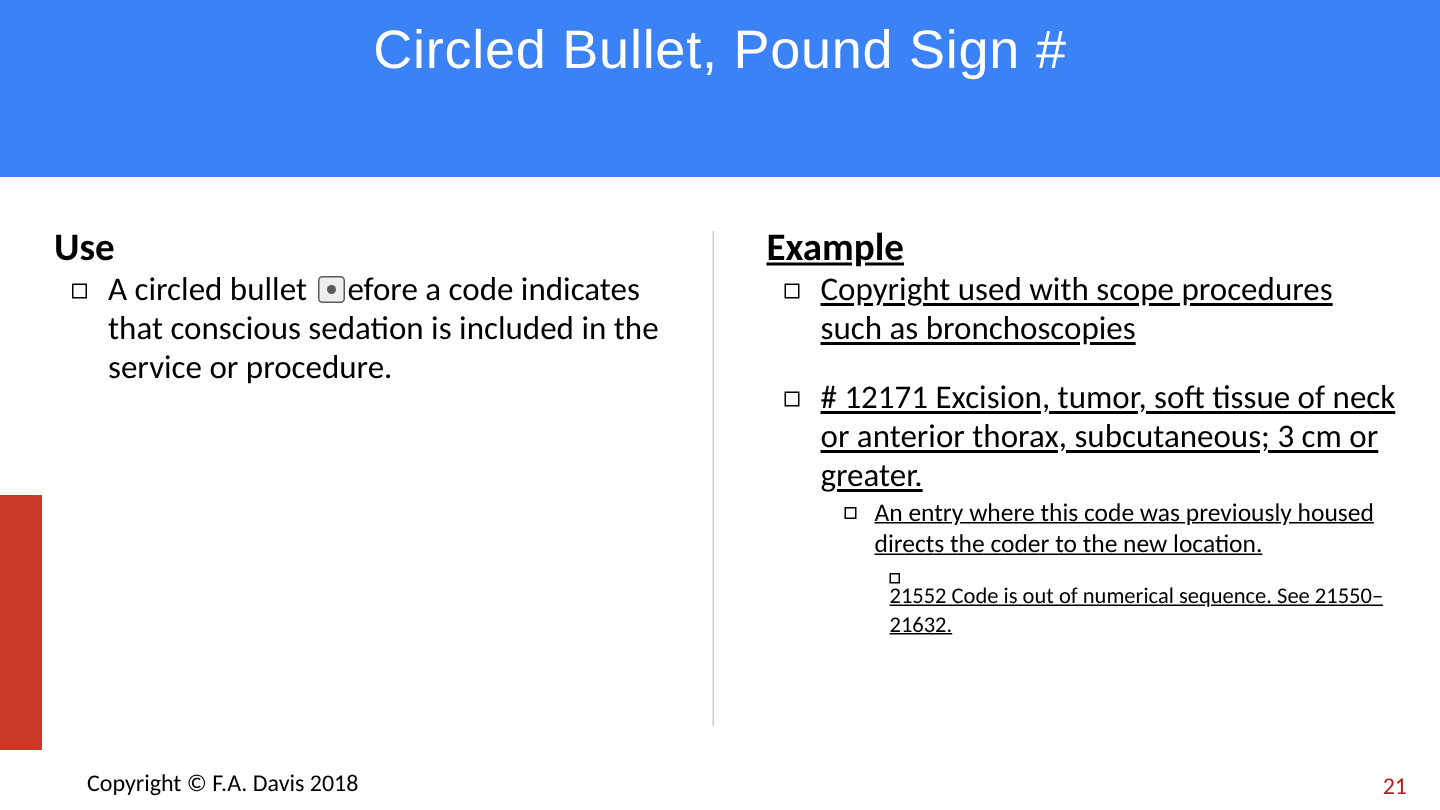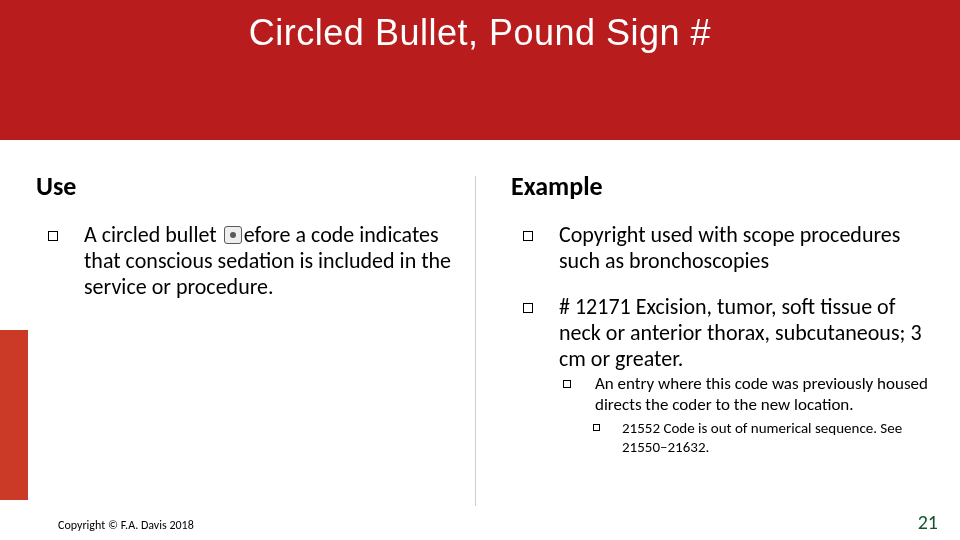--- a/index.html
+++ b/index.html
@@ -5,22 +5,22 @@
   * { margin: 0; padding: 0; box-sizing: border-box; }
   body {
     width: 960px;
     height: 540px;
     font-family: Calibri, Arial, sans-serif;
     background: #fff;
     position: relative;
     overflow: hidden;
   }
   .header-band {
-    background: #b91c1c;
-    height: 140px;
+    background: #3b82f6;
+    height: 118px;
     width: 100%;
     display: flex;
     align-items: flex-start;
     justify-content: center;
     padding-top: 12px;
   }
   .title {
     color: #fff;
     font-size: 36px;
     font-weight: 400;
@@ -29,44 +29,43 @@
   }
   .content {
     display: flex;
     padding: 30px 26px 0 36px;
     position: relative;
   }
   .col {
     flex: 1;
   }
   .col-left { padding-right: 20px; }
-  .col-right { padding-left: 32px; }
+  .col-right { padding-left: 32px; text-decoration: underline; }
   .vdiv {
     position: absolute;
     left: 49.5%;
     top: 36px;
     bottom: -310px;
     width: 1px;
     background: #d0cfcf;
     height: 330px;
   }
   .section-heading {
     font-size: 26px;
     font-weight: 700;
     color: #000;
-    margin-bottom: 20px;
+    margin-bottom: 0;
   }
   .bullet-row {
     display: flex;
     margin-bottom: 2px;
-    gap: 12px;
   }
   .bullet-row.lvl1 { margin-left: 12px; }
   .bullet-row.lvl2 { margin-left: 52px; margin-top: 0; }
-  .bullet-row.lvl3 { margin-left: 82px; margin-top: 4px; }
+  .bullet-row.lvl3 { margin-left: 82px; margin-top: 4px; flex-direction: column; }
   .sq {
     width: 10px;
     height: 10px;
     border: 1.5px solid #000;
     margin-top: 9px;
     margin-right: 14px;
     flex-shrink: 0;
   }
   .sq.sm {
     width: 8px;
@@ -116,29 +115,29 @@
     left: 0;
     top: 330px;
     width: 28px;
     height: 170px;
     background: #cb3927;
   }
   .footer {
     position: absolute;
     bottom: 8px;
     left: 58px;
-    font-size: 12px;
+    font-size: 16px;
     color: #000;
   }
   .page-num {
     position: absolute;
     bottom: 6px;
     right: 22px;
-    font-size: 20px;
-    color: #14532d;
+    font-size: 16px;
+    color: #b91c1c;
     text-align: center;
   }
 </style>
 </head>
 <body>
 
 <div class="header-band">
   <div class="title">Circled Bullet,  Pound Sign #</div>
 </div>
 

